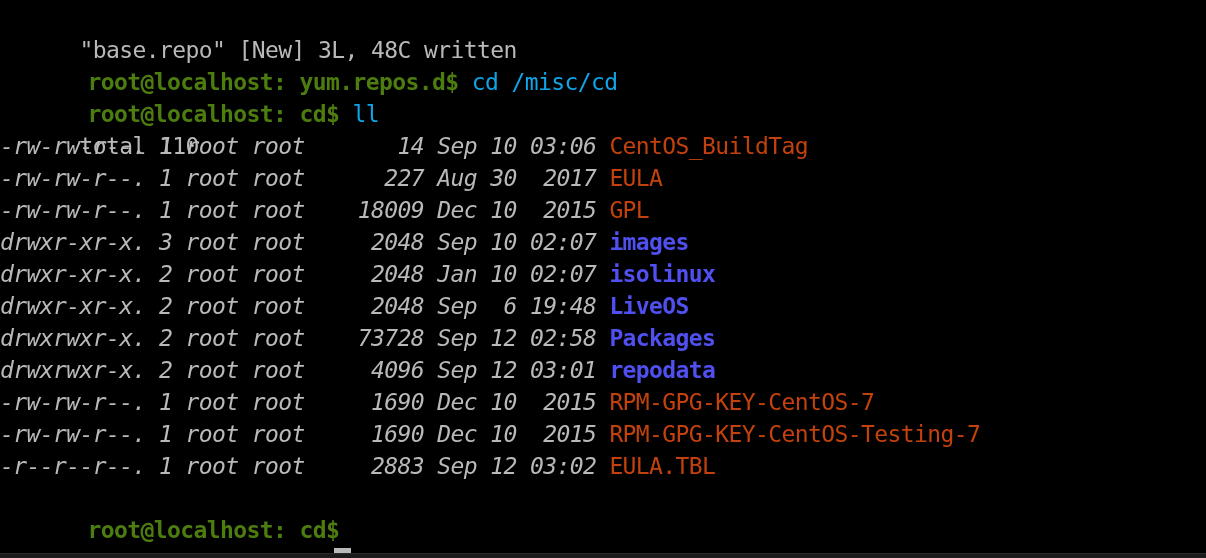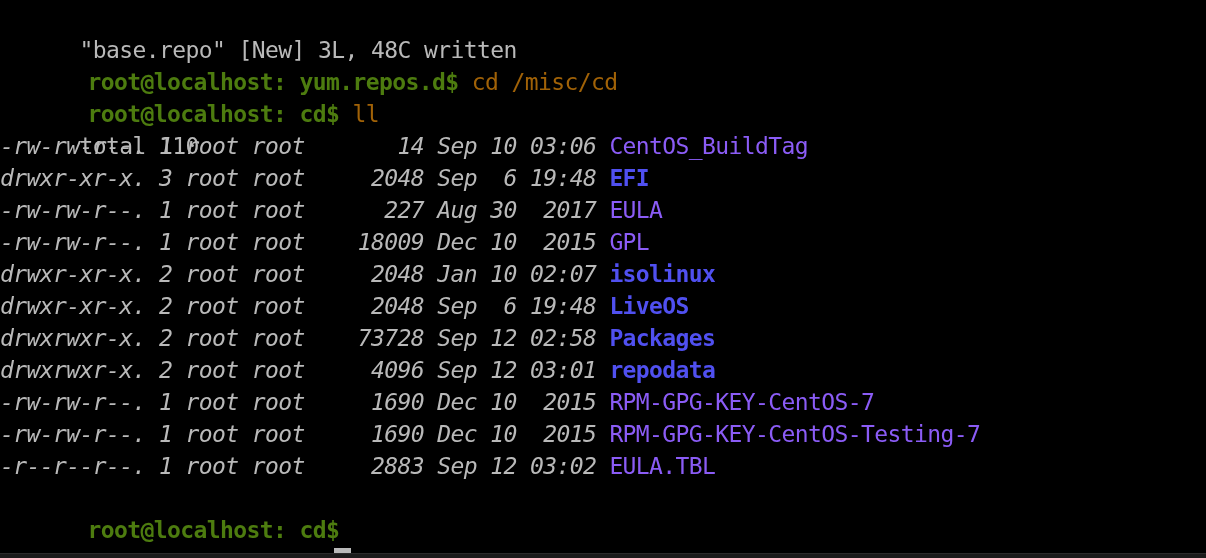--- a/index.html
+++ b/index.html
@@ -27,23 +27,23 @@
     top: 2px;
     width: 1206px;
   }
   .line {
     white-space: pre;
     height: 32px;
     letter-spacing: -0.6px;
   }
   .out      { color: #b9b9b9; }
   .prompt   { color: #4d7c0f; font-weight: bold; padding-left: 8px; }
-  .cmd      { color: #a16207; font-weight: normal; }
+  .cmd      { color: #0ea5e9; font-weight: normal; }
   .dir      { color: #5050f0; font-weight: bold; }
-  .file     { color: #8b5cf6; }
+  .file     { color: #c2410c; }
   .meta     { color: #b9b9b9; font-style: italic; }
   #cursor {
     position: absolute;
     left: 334px;
     top: 548px;
     width: 17px;
     height: 5px;
     background: #b9b9b9;
   }
   #bottom-border {
@@ -73,23 +73,23 @@
     <div class="line">
       <span class="prompt">root@localhost: cd$</span><span class="cmd"> ll</span>
     </div>
 
     <div class="line">
       <span class="out">total 110</span>
     </div>
 
     <div id="listing-rows">
         <div class="line"><span class="meta">-rw-rw-r--. 1 root root       14 Sep 10 03:06 </span><span class="file">CentOS_BuildTag</span></div>
-        <div class="line"><span class="meta">drwxr-xr-x. 3 root root     2048 Sep  6 19:48 </span><span class="dir">EFI</span></div>
         <div class="line"><span class="meta">-rw-rw-r--. 1 root root      227 Aug 30  2017 </span><span class="file">EULA</span></div>
         <div class="line"><span class="meta">-rw-rw-r--. 1 root root    18009 Dec 10  2015 </span><span class="file">GPL</span></div>
+        <div class="line"><span class="meta">drwxr-xr-x. 3 root root     2048 Sep 10 02:07 </span><span class="dir">images</span></div>
         <div class="line"><span class="meta">drwxr-xr-x. 2 root root     2048 Jan 10 02:07 </span><span class="dir">isolinux</span></div>
         <div class="line"><span class="meta">drwxr-xr-x. 2 root root     2048 Sep  6 19:48 </span><span class="dir">LiveOS</span></div>
         <div class="line"><span class="meta">drwxrwxr-x. 2 root root    73728 Sep 12 02:58 </span><span class="dir">Packages</span></div>
         <div class="line"><span class="meta">drwxrwxr-x. 2 root root     4096 Sep 12 03:01 </span><span class="dir">repodata</span></div>
         <div class="line"><span class="meta">-rw-rw-r--. 1 root root     1690 Dec 10  2015 </span><span class="file">RPM-GPG-KEY-CentOS-7</span></div>
         <div class="line"><span class="meta">-rw-rw-r--. 1 root root     1690 Dec 10  2015 </span><span class="file">RPM-GPG-KEY-CentOS-Testing-7</span></div>
         <div class="line"><span class="meta">-r--r--r--. 1 root root     2883 Sep 12 03:02 </span><span class="file">EULA.TBL</span></div>
       </div>
 
     <div class="line">

